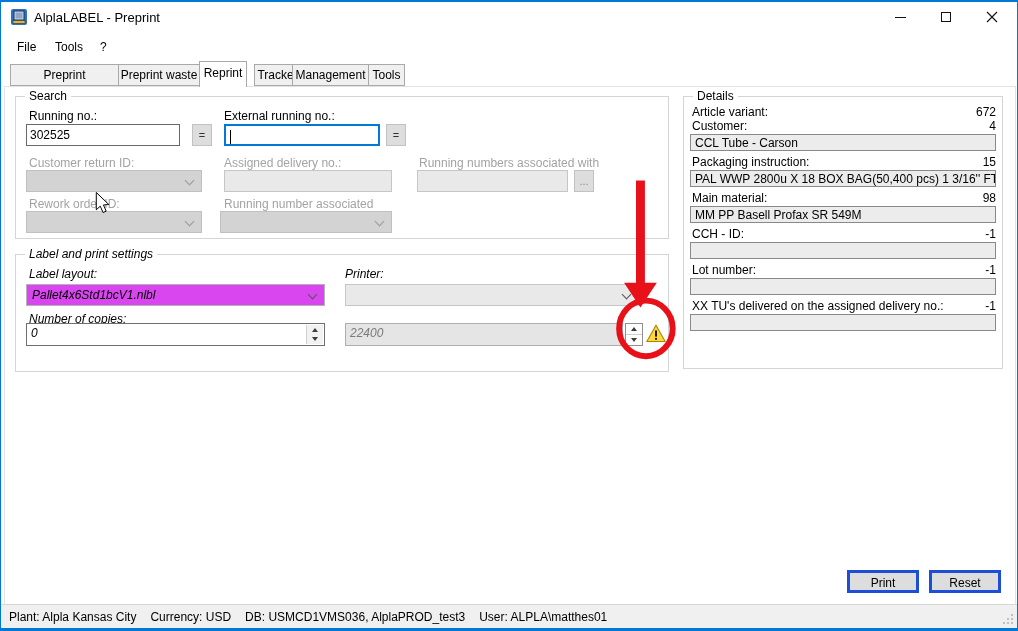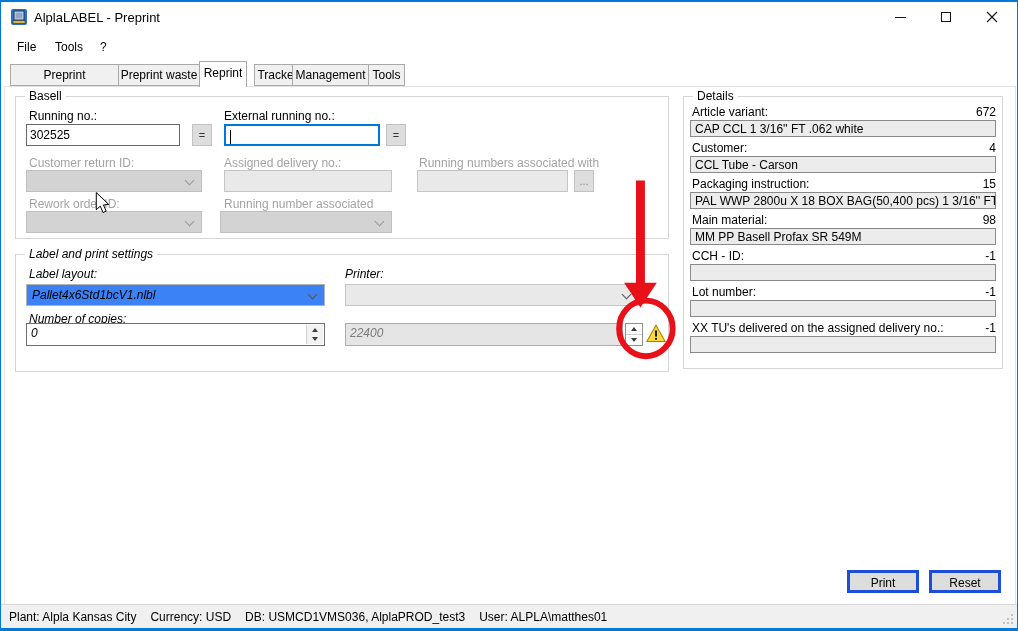--- a/index.html
+++ b/index.html
@@ -33,21 +33,21 @@
   #g-details { left:682px; top:94px; width:320px; height:273px; }
   .lbl { position:absolute; font-size:12px; white-space:nowrap; }
   .lbl.dis { color:#a3a3a3; }
   .tbox { position:absolute; height:22px; border:1px solid #696969; background:#fff; font-family:"Liberation Sans",sans-serif;
           font-size:12px; padding:0 3px; color:#000; outline:none; }
   .tbox.dis { background:#e9e9e9; border-color:#c6c6c6; }
   .tbox.focus { border:2px solid #0078d7; }
   .caret { position:absolute; left:4px; top:4px; width:1px; height:14px; background:#000; }
   .sqbtn { position:absolute; width:20px; height:22px; background:#ddd; border:1px solid #c2c2c2;
            font-size:11px; text-align:center; line-height:20px; color:#333; }
-  .combo { position:absolute; height:22px; background:#3b82f6; border:1px solid #b3b3b3; padding:3px 20px 0 5px;
+  .combo { position:absolute; height:22px; background:#d946ef; border:1px solid #b3b3b3; padding:3px 20px 0 5px;
            font-size:12px; white-space:nowrap; overflow:hidden; }
   .combo.dis { background:#d3d3d3; border-color:#c0c0c0; }
   .combo.empty { background:#e9e9e9; border-color:#c6c6c6; }
   .chev { position:absolute; right:8px; top:6px; width:7px; height:7px;
           border-right:1.5px solid #555; border-bottom:1.5px solid #555; transform:rotate(45deg); }
   .combo.dis .chev { border-color:#9a9a9a; }
   
   .numbox { position:absolute; height:23px; border:1px solid #6f6f6f; background:#fff; font-size:12px; padding:2px 20px 0 4px; }
   .numbox.dis { color:#7b7b7b; background:#e5e5e5; border-color:#aeaeae; }
   .spin-in { position:absolute; right:1px; top:1px; bottom:1px; width:17px; background:#f2f2f2; border-left:1px solid #cfcfcf;
@@ -110,21 +110,21 @@
 
   <div class="tab" style="left:9px;width:109px">Preprint components</div>
   <div class="tab" style="left:117px;width:82px">Preprint waste</div>
   <div class="tab active" style="left:198px;width:48px">Reprint</div>
   <div class="tab" style="left:253px;width:47px">Tracker</div>
   <div class="tab" style="left:291px;width:77px">Management</div>
   <div class="tab" style="left:367px;width:37px">Tools</div>
   <div class="pane"></div>
 
   <div class="group" id="g-search">
-    <span class="legend">Basell</span>
+    <span class="legend">Search</span>
 
     <span class="lbl" style="left:13px;top:12px">Running no.:</span>
     <input class="tbox" style="left: 10px; top: 27px; width: 154px;" value="302525">
     <div class="sqbtn" style="left:176px;top:27px">=</div>
 
     <span class="lbl" style="left:208px;top:12px">External running no.:</span>
     <div class="tbox focus" style="left:208px;top:27px;width:156px">
       <span class="caret"></span>
     </div>
     <div class="sqbtn" style="left:370px;top:27px">=</div>
@@ -199,21 +199,20 @@
     </svg>
   </div>
 
   <div class="group" id="g-details">
     <span class="legend">Details</span>
     <div class="inner">
       <div class="d-labelrow">
         <span>Article variant:</span>
         <span>672</span>
       </div>
-      <div class="d-box">CAP CCL 1 3/16'' FT .062 white</div>
 
       <div class="d-labelrow">
         <span>Customer:</span>
         <span>4</span>
       </div>
       <div class="d-box">CCL Tube - Carson</div>
 
       <div class="d-labelrow">
         <span>Packaging instruction:</span>
         <span>15</span>

